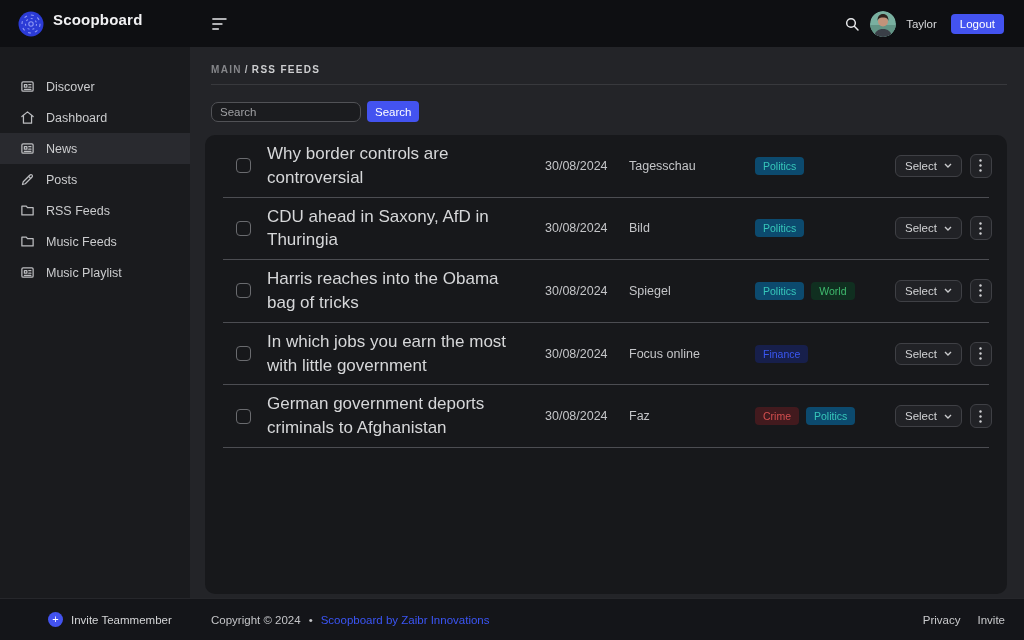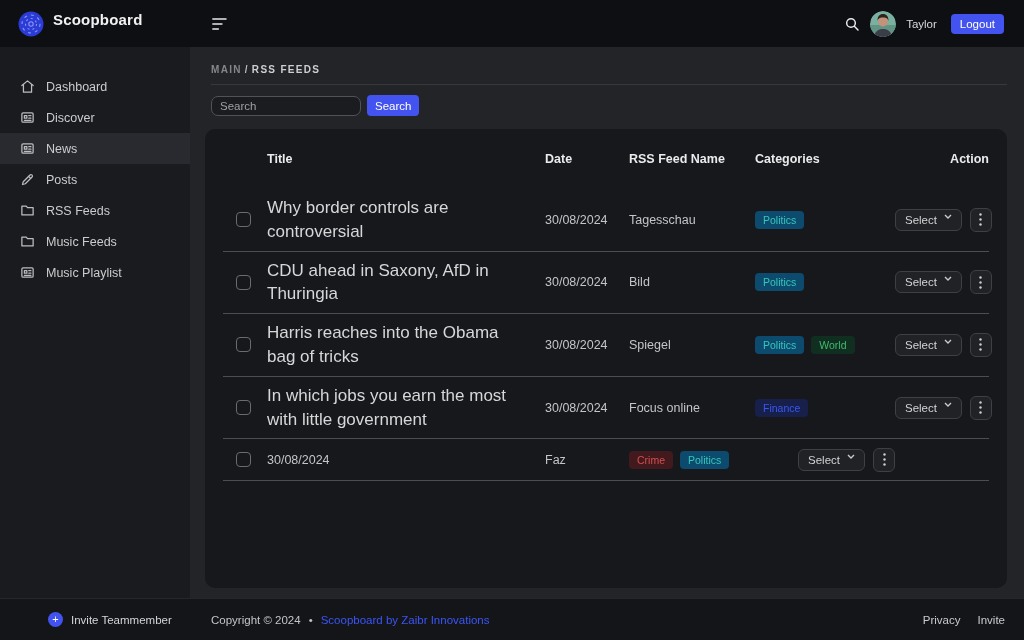--- a/index.html
+++ b/index.html
@@ -30,42 +30,42 @@
   .sidebar { width:190px; flex-shrink:0; background:#1a1b1e; padding-top:24px; }
   .nav-item { height:31px; display:flex; align-items:center; gap:11px; padding:0 20px; color:#cbccce; font-size:12.5px; cursor:pointer; }
   .nav-item.active { background:#292a2f; }
   .nav-icon { width:15px; height:15px; color:#bcbdc0; flex-shrink:0; }
 
   .main { flex:1; padding:17px 17px 0 15px; min-width:0; }
   .breadcrumb { margin-left:6px; font-size:10px; letter-spacing:1.3px; color:#85868a; font-weight:bold; height:12px; }
   .breadcrumb .crumb-sep { color:#b9babd; margin:0 3px; }
   .breadcrumb .crumb-current { color:#cdced0; }
   .main-divider { border:none; border-top:1px solid #38393d; margin:8px 0 0 6px; }
-  .search-row { display:flex; align-items:center; gap:6px; margin:10px 0 0 6px; }
+  .search-row { display:flex; align-items:center; gap:6px; margin:16px 0 0 6px; }
   .search-input { width:150px; height:20px; background:#1b1c1f; border:1px solid #515256; border-radius:7px; color:#d0d1d3; font-family:inherit; font-size:11.5px; padding:0 8px; outline:none; }
   .search-input::placeholder { color:#9fa0a3; }
   .search-btn { background:#4353f0; border:none; color:#fff; font-family:inherit; font-size:11.5px; padding:3px 8px; border-radius:4px; height:21px; cursor:pointer; }
 
   
   .card { margin-top:13px; background:#17181b; border-radius:10px; height:459px; padding:0 18px; overflow:hidden; }
   .trow { display:grid; grid-template-columns:44px 278px 84px 126px 140px 1fr; align-items:center; }
   .thead { height:60px; font-size:12.5px; font-weight:bold; color:#eaebed; }
   .thead .col-action { justify-self:end; }
   .drow { min-height:42px; padding:7px 0; border-bottom:1px solid #4c4d52; }
   .checkbox { width:15px; height:15px; border:1px solid #6a6b6f; border-radius:4px; margin-left:13px; cursor:pointer; background:transparent; display:block; }
   .cell-title { font-size:17px; color:#d6d7d9; padding-right:32px; line-height:1.4; }
   .cell-date, .cell-feed { font-size:12.5px; color:#c4c5c8; }
   .badges { display:flex; gap:7px; }
   .badge { font-size:10.5px; padding:3px 8px; border-radius:4px; white-space:nowrap; }
   .badge[data-color="teal"]  { color:#36c7ba; background:#0c4a6e; }
   .badge[data-color="green"] { color:#3fba6e; background:#102f20; }
   .badge[data-color="blue"]  { color:#3a57f2; background:#171f4b; }
   .badge[data-color="red"]   { color:#d44f4f; background:#421a1e; }
   .cell-action { justify-self:end; display:flex; align-items:center; gap:8px; }
-  .select-btn { display:flex; gap:7px; background:#212226; border:1px solid #3f4045; border-radius:6px; padding:4px 9px; font-family:inherit; font-size:11.5px; color:#d2d3d5; cursor:pointer; }
+  .select-btn { display:flex; align-items:center; gap:7px; background:#212226; border:1px solid #3f4045; border-radius:6px; padding:4px 9px; font-family:inherit; font-size:11.5px; color:#d2d3d5; cursor:pointer; }
   .chev { width:8px; height:5px; }
   .kebab-btn { width:22px; height:24px; background:#212226; border:1px solid #3f4045; border-radius:6px; color:#cfd0d3; display:flex; align-items:center; justify-content:center; cursor:pointer; }
   .kebab-ic { width:3px; height:13px; }
 
   
   .footer { height:42px; flex-shrink:0; background:#141519; border-top:1px solid #26272b; display:flex; align-items:center; }
   .footer-left { width:190px; flex-shrink:0; display:flex; align-items:center; gap:8px; padding-left:48px; cursor:pointer; }
   .plus-icon { width:15px; height:15px; border-radius:50%; background:#4353f0; color:#fff; font-size:11px; line-height:14px; text-align:center; flex-shrink:0; }
   .invite-label { font-size:11.5px; color:#d4d5d7; }
   .footer-main { flex:1; display:flex; align-items:center; justify-content:space-between; padding:0 19px 0 21px; }
@@ -120,31 +120,31 @@
         <button class="logout-btn">Logout</button>
       </div>
     </div>
   </header>
 
   <div class="body">
 
     <nav class="sidebar">
       <div class="nav-item">
         <svg class="nav-icon" viewBox="0 0 24 24" fill="none" stroke="currentColor" stroke-width="2" stroke-linecap="round" stroke-linejoin="round">
+          <rect x="3" y="4.5" width="18" height="15" rx="2"></rect>
+            <path d="M7 9h4v4H7zM14 9h3.5M14 13h3.5M7 16.5h10.5"></path>
+        </svg>
+        <span>Discover</span>
+      </div>
+      <div class="nav-item">
+        <svg class="nav-icon" viewBox="0 0 24 24" fill="none" stroke="currentColor" stroke-width="2" stroke-linecap="round" stroke-linejoin="round">
           <path d="M3 10.5 12 3l9 7.5"></path>
             <path d="M5.5 9v12h13V9"></path>
         </svg>
         <span>Dashboard</span>
-      </div>
-      <div class="nav-item">
-        <svg class="nav-icon" viewBox="0 0 24 24" fill="none" stroke="currentColor" stroke-width="2" stroke-linecap="round" stroke-linejoin="round">
-          <rect x="3" y="4.5" width="18" height="15" rx="2"></rect>
-            <path d="M7 9h4v4H7zM14 9h3.5M14 13h3.5M7 16.5h10.5"></path>
-        </svg>
-        <span>Discover</span>
       </div>
       <div class="nav-item active">
         <svg class="nav-icon" viewBox="0 0 24 24" fill="none" stroke="currentColor" stroke-width="2" stroke-linecap="round" stroke-linejoin="round">
           <rect x="3" y="4.5" width="18" height="15" rx="2"></rect>
             <path d="M7 9h4v4H7zM14 9h3.5M14 13h3.5M7 16.5h10.5"></path>
         </svg>
         <span>News</span>
       </div>
       <div class="nav-item">
         <svg class="nav-icon" viewBox="0 0 24 24" fill="none" stroke="currentColor" stroke-width="2" stroke-linecap="round" stroke-linejoin="round">
@@ -179,28 +179,20 @@
         <span>MAIN</span><span class="crumb-sep">/</span><span class="crumb-current">RSS FEEDS</span>
       </div>
       <hr class="main-divider">
 
       <div class="search-row">
         <input class="search-input" type="text" placeholder="Search" style="">
         <button class="search-btn">Search</button>
       </div>
 
       <section class="card">
-        <div class="trow thead">
-          <span></span>
-          <span class="col-title">Title</span>
-          <span class="col-date">Date</span>
-          <span class="col-feed">RSS Feed Name</span>
-          <span class="col-categories">Categories</span>
-          <span class="col-action">Action</span>
-        </div>
 
         <div class="trow drow">
           <span class="checkbox"></span>
           <span class="cell-title">Why border controls are controversial</span>
           <span class="cell-date">30/08/2024</span>
           <span class="cell-feed">Tagesschau</span>
           <span class="badges">
             <span class="badge" data-color="teal">Politics</span>
           </span>
           <span class="cell-action">
@@ -291,20 +283,21 @@
                   <circle cx="1.5" cy="1.5" r="1.2" fill="currentColor"></circle>
                   <circle cx="1.5" cy="6.5" r="1.2" fill="currentColor"></circle>
                   <circle cx="1.5" cy="11.5" r="1.2" fill="currentColor"></circle>
                 </svg>
             </button>
           </span>
         </div>
 
         <div class="trow drow">
           <span class="checkbox"></span>
+          <span class="cell-title">German government deports criminals to Afghanistan</span>
           <span class="cell-date">30/08/2024</span>
           <span class="cell-feed">Faz</span>
           <span class="badges">
             <span class="badge" data-color="red">Crime</span>
             <span class="badge" data-color="teal">Politics</span>
           </span>
           <span class="cell-action">
             <button class="select-btn">
               <span>Select</span>
               <svg class="chev" viewBox="0 0 8 5" fill="none" stroke="#c9cacc" stroke-width="1.4">

